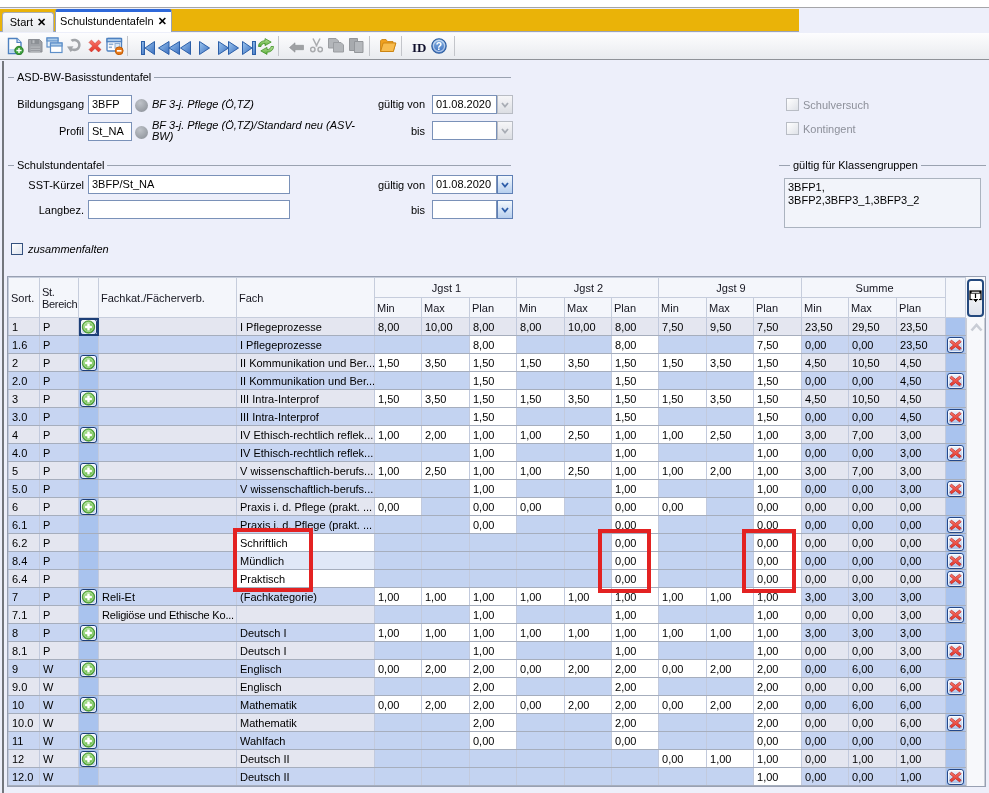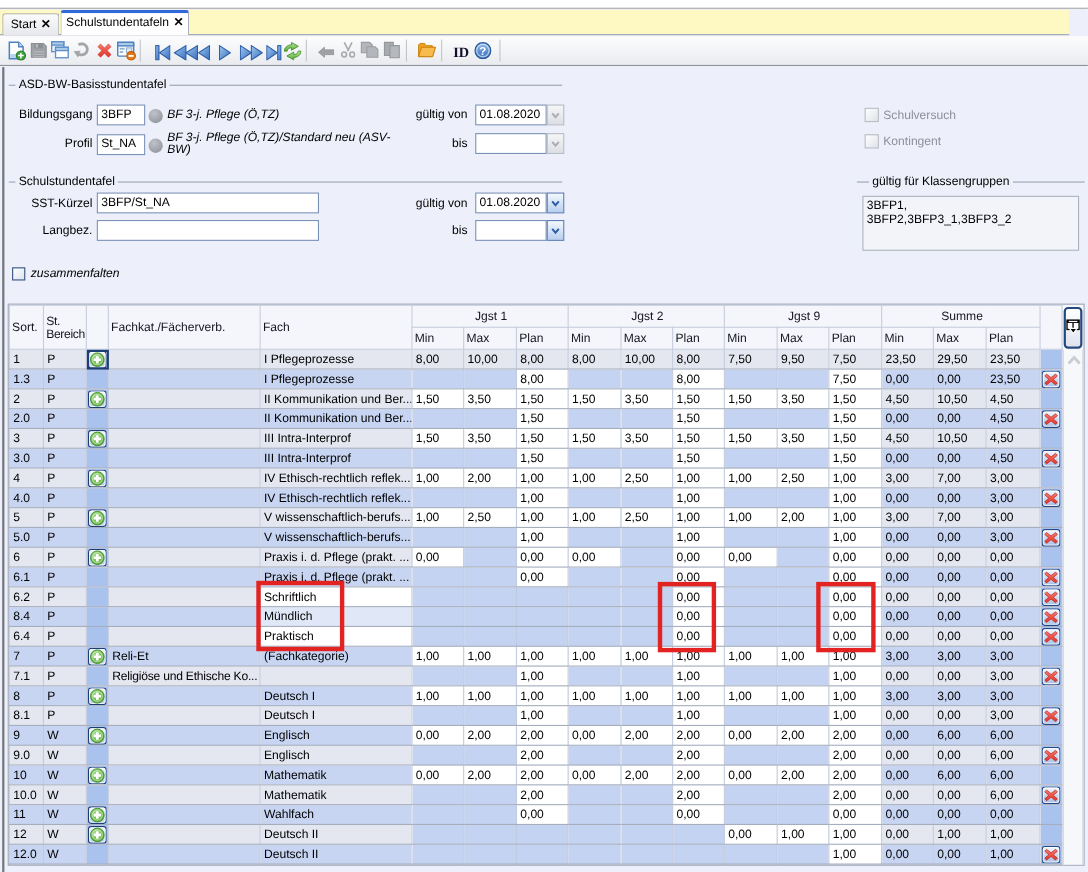--- a/index.html
+++ b/index.html
@@ -2,21 +2,21 @@
 <html><head>
 <meta charset="utf-8">
 <style>
 * { margin:0; padding:0; box-sizing:border-box; }
 html,body { width:989px; height:793px; overflow:hidden; }
 body { font-family:"Liberation Sans", sans-serif; font-size:11px; background:#edeffa; position:relative; }
 .abs { position:absolute; }
 
 
 #topstrip { left:0; top:0; width:989px; height:8px; background:#ffffff; border-bottom:1px solid #a5a5a8; }
-#tabrow { left:0; top:9px; width:972px; height:23px; background:#fef9c3; border-bottom:1px solid #9aa3b8; }
+#tabrow { left:0; top:9px; width:799px; height:23px; background:#eab308; border-bottom:1px solid #9aa3b8; }
 #tab1 { left:2px; top:3px; width:52px; height:20px; background:linear-gradient(#fafafb,#e6e8ec); border:1px solid #a8adb6; border-bottom:none; border-radius:3px 3px 0 0; text-align:center; line-height:19px; color:#000; }
 #tab2 { left:55px; top:0px; width:117px; height:23px; background:#ffffff; border:1px solid #98a2b6; border-bottom:none; border-top:3px solid #2e68d9; border-radius:3px 3px 0 0; text-align:center; line-height:18px; color:#000; }
 .tx { font-weight:bold; font-size:11px; margin-left:4px; }
 
 
 #toolbar { left:0; top:33px; width:989px; height:27px; background:linear-gradient(#fdfdfe,#e9ebef); border-bottom:1px solid #8f9298; }
 .tbi { position:absolute; top:4px; }
 .tbsep { position:absolute; top:3px; width:1px; height:20px; background:#c3c5ca; }
 #idico { font:bold 13px "Liberation Serif", serif; color:#10102c; top:7px; }
 
@@ -304,21 +304,21 @@
           <td class="n rp">8,00</td>
           <td class="n rp">7,50</td>
           <td class="n rp">9,50</td>
           <td class="n rp">7,50</td>
           <td class="n rp">23,50</td>
           <td class="n rp">29,50</td>
           <td class="n rp">23,50</td>
           <td class="xc"></td>
         </tr>
 <tr>
-          <td class="t rb">1.3</td>
+          <td class="t rb">1.6</td>
           <td class="t rb">P</td>
           <td class="pc"></td>
           <td class="t rb"></td>
           <td class="t rb">I Pflegeprozesse</td>
           <td class="n ne"></td>
           <td class="n ne"></td>
           <td class="n nw">8,00</td>
           <td class="n ne"></td>
           <td class="n ne"></td>
           <td class="n nw">8,00</td>

